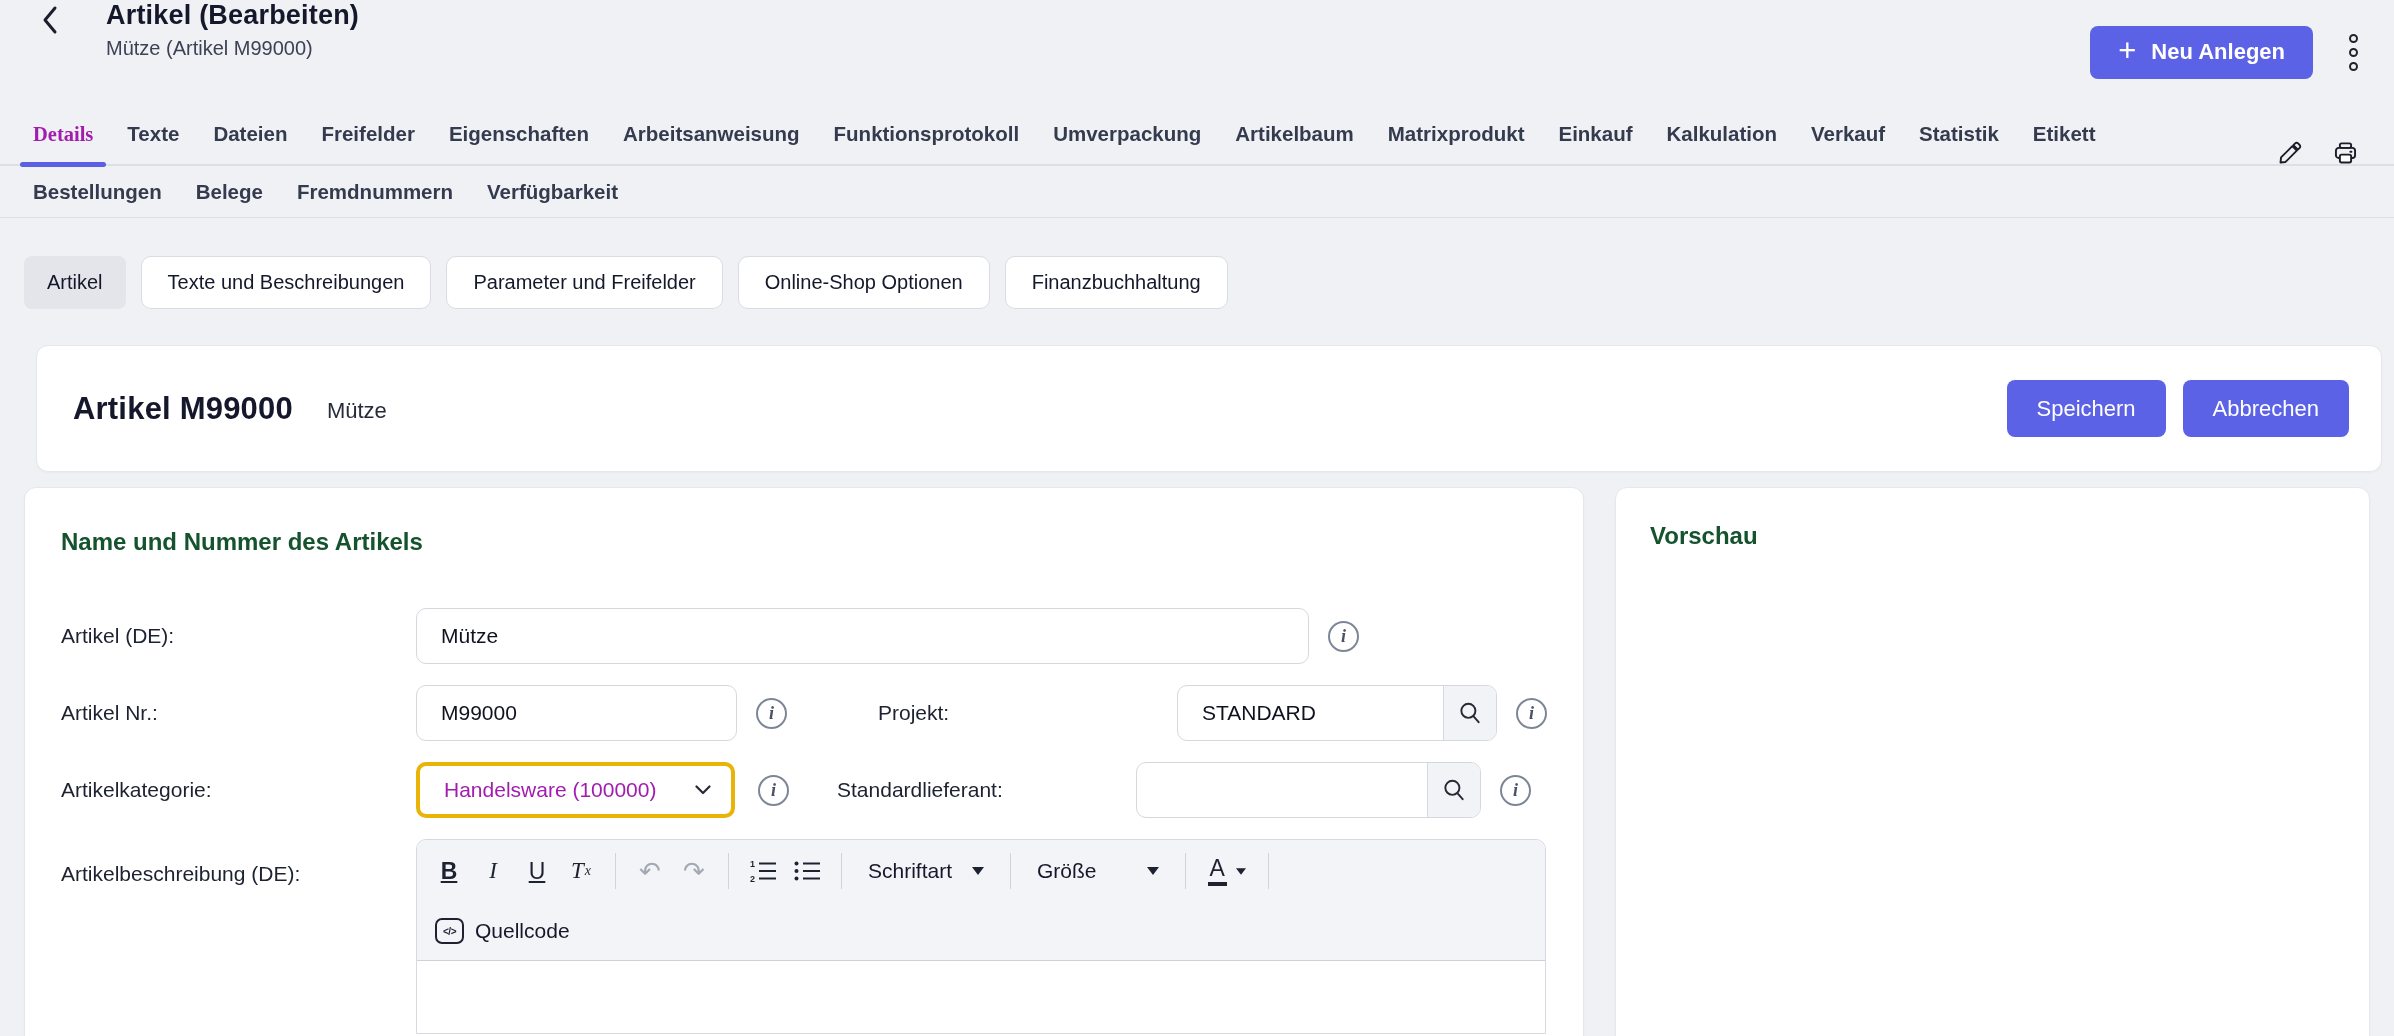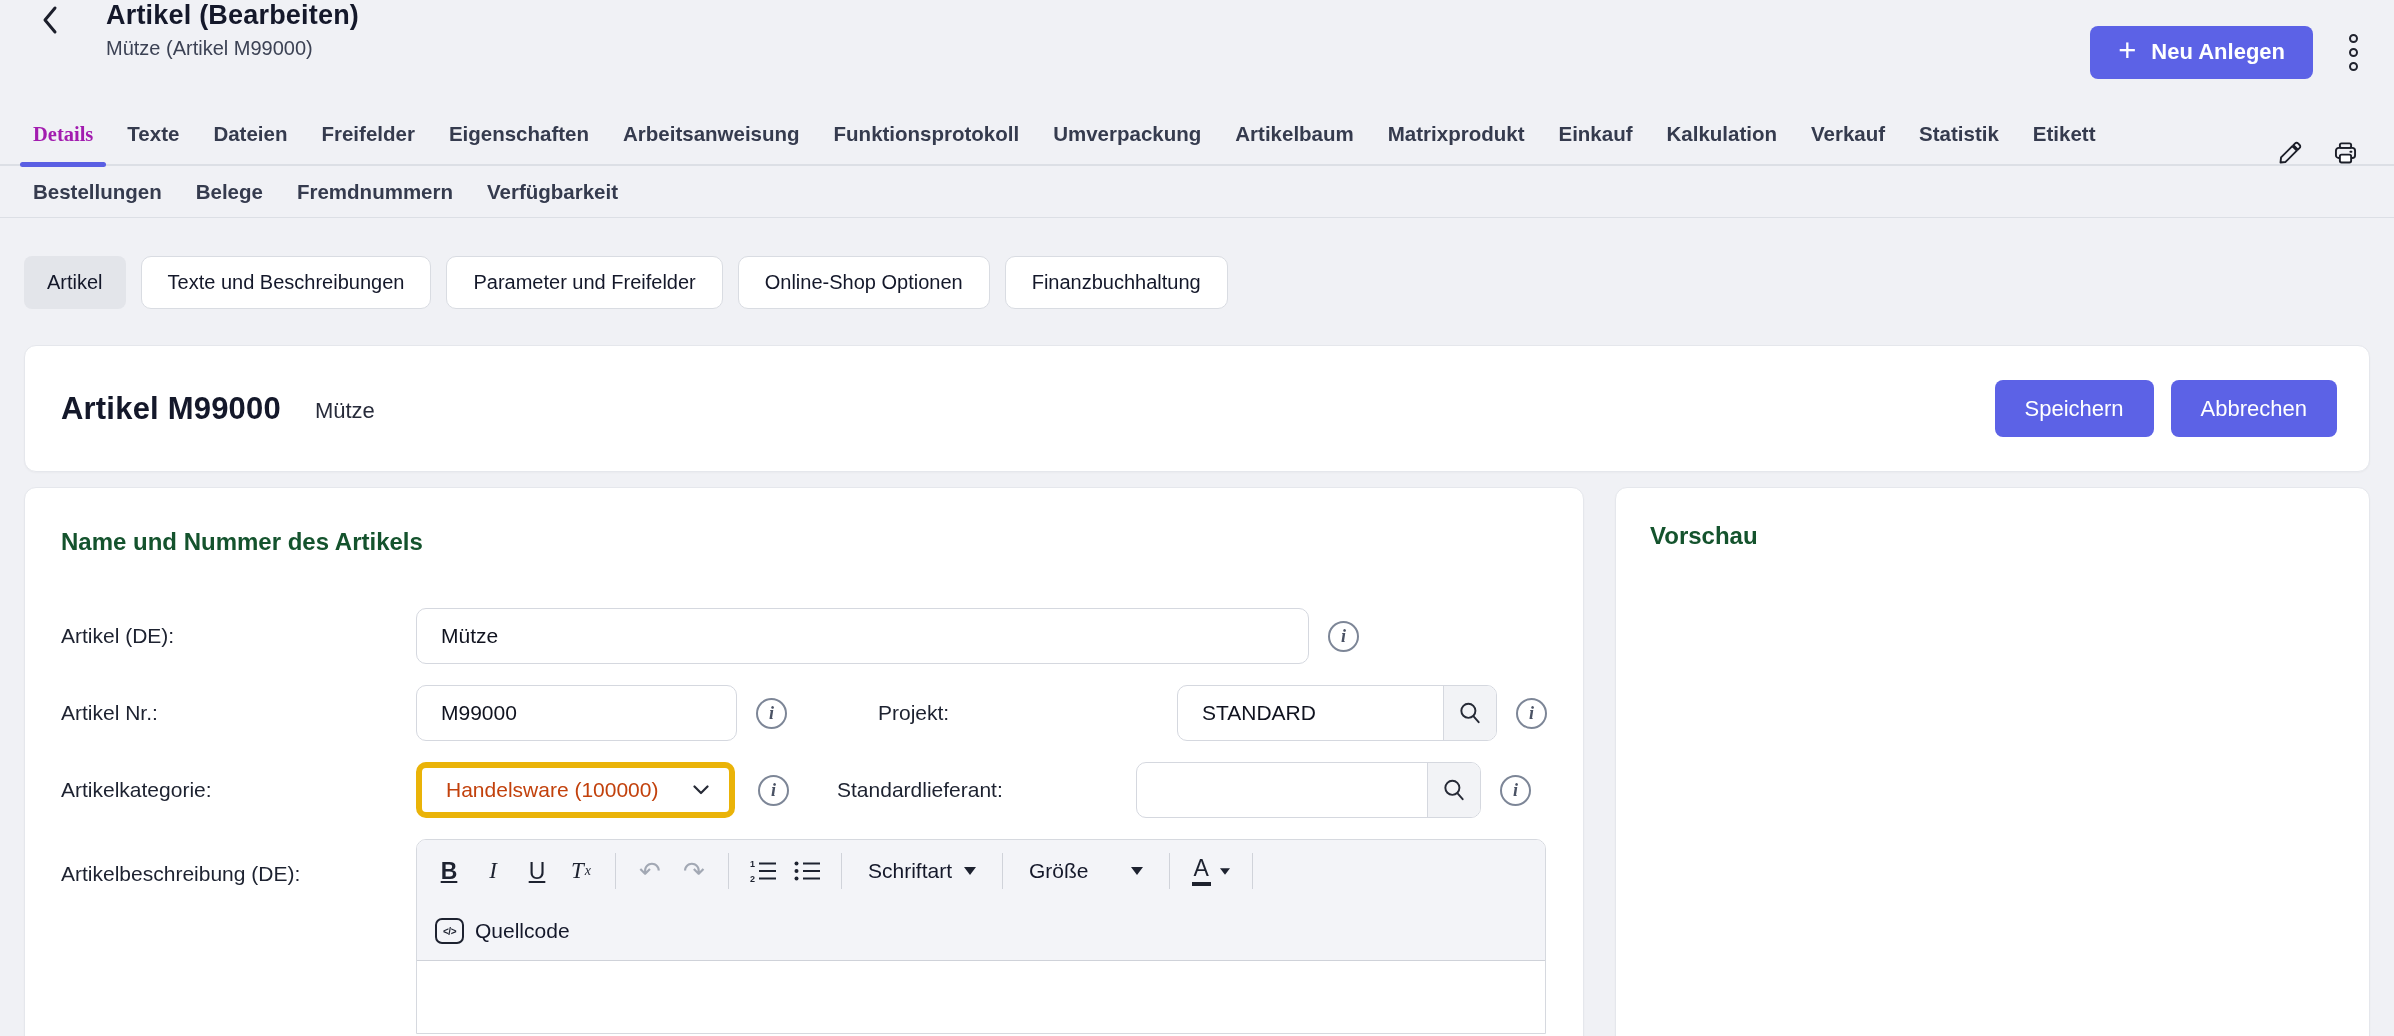--- a/index.html
+++ b/index.html
@@ -32,21 +32,21 @@
   .tab-tools { position:absolute; right:34px; top:140px; display:flex; gap:28px; }
   .tool-icon { cursor:pointer; display:flex; align-items:center; }
   
   .pills { display:flex; gap:15px; margin:38px 0 0 24px; }
   .pill { height:53px; display:flex; align-items:center; padding:0 26px; font-size:20px; color:#14182a;
     background:#fff; border:1px solid #d9dce2; border-radius:10px; cursor:pointer; white-space:nowrap; }
   .pill.active { background:#e3e5ea; border:none; border-radius:8px; padding:0 23px; }
   
   .card { background:#fff; border:1px solid #e5e7ec; border-radius:12px; position:absolute;
     box-shadow:0 1px 2px rgba(20,24,40,.03); }
-  .article-card { left:24px; width:2346px; top:345px; height:127px; display:flex; align-items:center; padding:0 32px 0 36px; }
+  .article-card { left:36px; width:2346px; top:345px; height:127px; display:flex; align-items:center; padding:0 32px 0 36px; }
   .article-title { font-size:31px; font-weight:800; color:#14182a; letter-spacing:.2px; }
   .article-sub { font-size:22px; color:#272b3a; margin-left:34px; margin-top:4px; }
   .article-actions { margin-left:auto; display:flex; gap:17px; }
   .action-btn { height:57px; padding:0 30px; background:#5c62e6; border:none; border-radius:8px; color:#fff;
     font-size:22px; font-weight:500; font-family:inherit; cursor:pointer; }
   
   .form-card { left:24px; top:487px; width:1560px; height:620px; padding:40px 36px; }
   .preview-card { left:1615px; top:487px; width:755px; height:620px; padding:34px 34px; }
   .section-title { font-size:24px; font-weight:700; color:#14532d; }
   
@@ -62,40 +62,40 @@
   .info-icon { width:31px; height:31px; flex-shrink:0; border:2px solid #7d8697; border-radius:50%;
     display:flex; align-items:center; justify-content:center; margin-left:19px; cursor:pointer;
     font-family:"Liberation Serif", serif; font-style:italic; font-weight:700; font-size:18px; color:#4a5264; }
   .gap-mid { margin-left:91px; }
   .search-group { width:345px; height:56px; border:1px solid #d5d8df; border-radius:10px; display:flex;
     overflow:hidden; background:#fff;justify-content:space-between; }
   .search-group input { flex:1; border:none; outline:none; padding:0 24px; font-size:21px; color:#10131f;
     font-family:inherit; min-width:0; background:transparent; }
   .search-btn { width:53px; flex-shrink:0; background:#f2f3f6; border-left:1px solid #d5d8df;
     display:flex; align-items:center; justify-content:center; cursor:pointer; }
-  .select { width:319px; height:56px; border:6px solid #eab308; border-radius:10px; background:#fff;
+  .select { width:319px; height:56px; border:4px solid #eab308; border-radius:10px; background:#fff;
     display:flex; align-items:center; justify-content:space-between; padding:0 20px 0 24px;
-    font-size:21px; color:#c2410c; cursor:pointer; }
+    font-size:21px; color:#a21caf; cursor:pointer; }
   
   .editor { width:1130px; border:1px solid #d6d9df; border-radius:10px 10px 0 0; overflow:hidden; }
   .editor-toolbar { background:#f3f4f8; border-bottom:1px solid #cfd2d9; }
   .tb-row { display:flex; align-items:center; padding:0 10px; }
   .tb-row.r1 { height:62px; }
   .tb-row.r2 { height:58px; }
   .tb-btn { min-width:44px; height:48px; display:flex; align-items:center; justify-content:center;
     font-size:23px; color:#1d2230; cursor:pointer; border-radius:6px; }
   .tb-btn.b { font-weight:700; text-decoration:underline; }
   .tb-btn.i { font-family:"Liberation Serif", serif; font-style:italic; }
   .tb-btn.u { text-decoration:underline; }
   .tb-btn.tx { font-family:"Liberation Serif", serif; font-style:italic; }
   .tb-btn.tx sub { font-size:14px; margin-left:1px; }
   .tb-btn.disabled { color:#a2a8b4; font-size:26px; }
   .tb-sep { width:1px; height:36px; background:#d0d3da; margin:0 12px; flex-shrink:0; }
   .tb-dd { display:flex; align-items:center; padding:0 14px; height:48px; cursor:pointer;
-    font-size:21px; color:#14182a; }
+    font-size:21px; color:#14182a;gap:8px; }
   .tb-dd .caret { margin-left:12px; }
   .tb-dd.size .caret { margin-left:42px; }
   .color-btn { display:flex; align-items:center; gap:9px; padding:0 10px; height:48px; cursor:pointer; }
   .color-a { font-size:23px; color:#1d2230; border-bottom:4px solid #1e222e; padding:0 2px 1px; line-height:1.1; }
   .src-btn { display:flex; align-items:center; gap:11px; padding:0 8px; height:44px; cursor:pointer; }
   .src-icon { width:29px; height:26px; border:2px solid #1d2230; border-radius:7px; display:flex;
     align-items:center; justify-content:center; font-size:10px; font-weight:700; color:#1d2230; letter-spacing:-.5px; }
   .src-label { font-size:21px; color:#14182a; }
   .editor-content { height:72px; background:#fff; }
   svg { display:block; }

